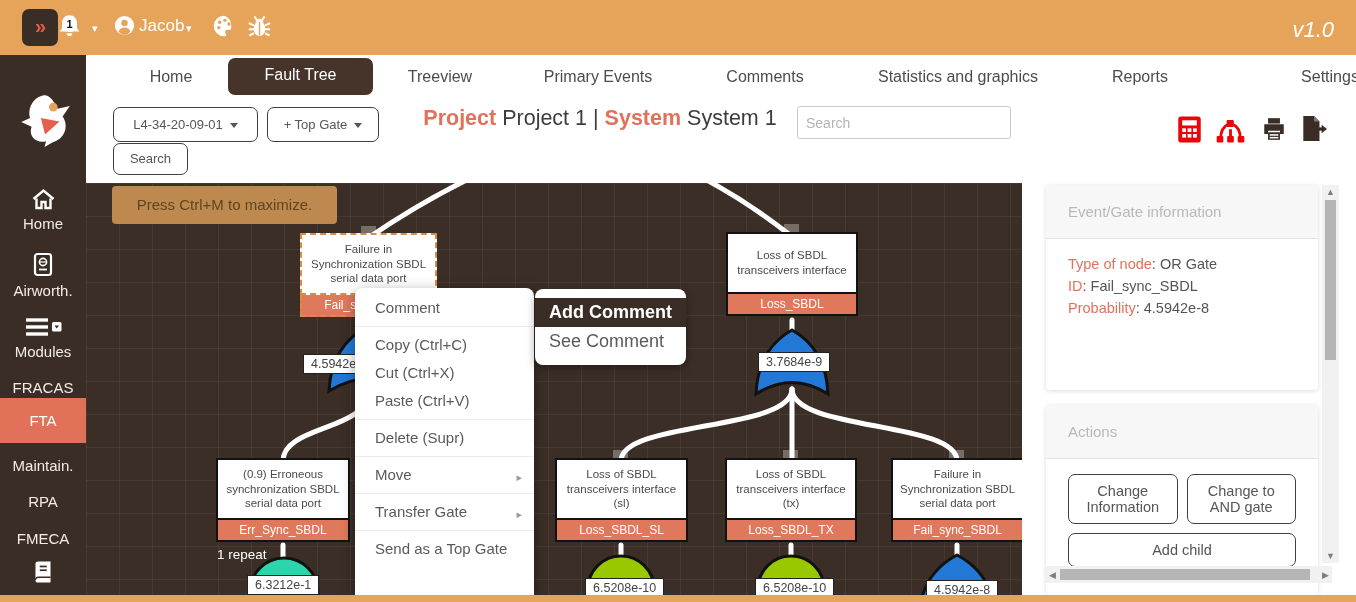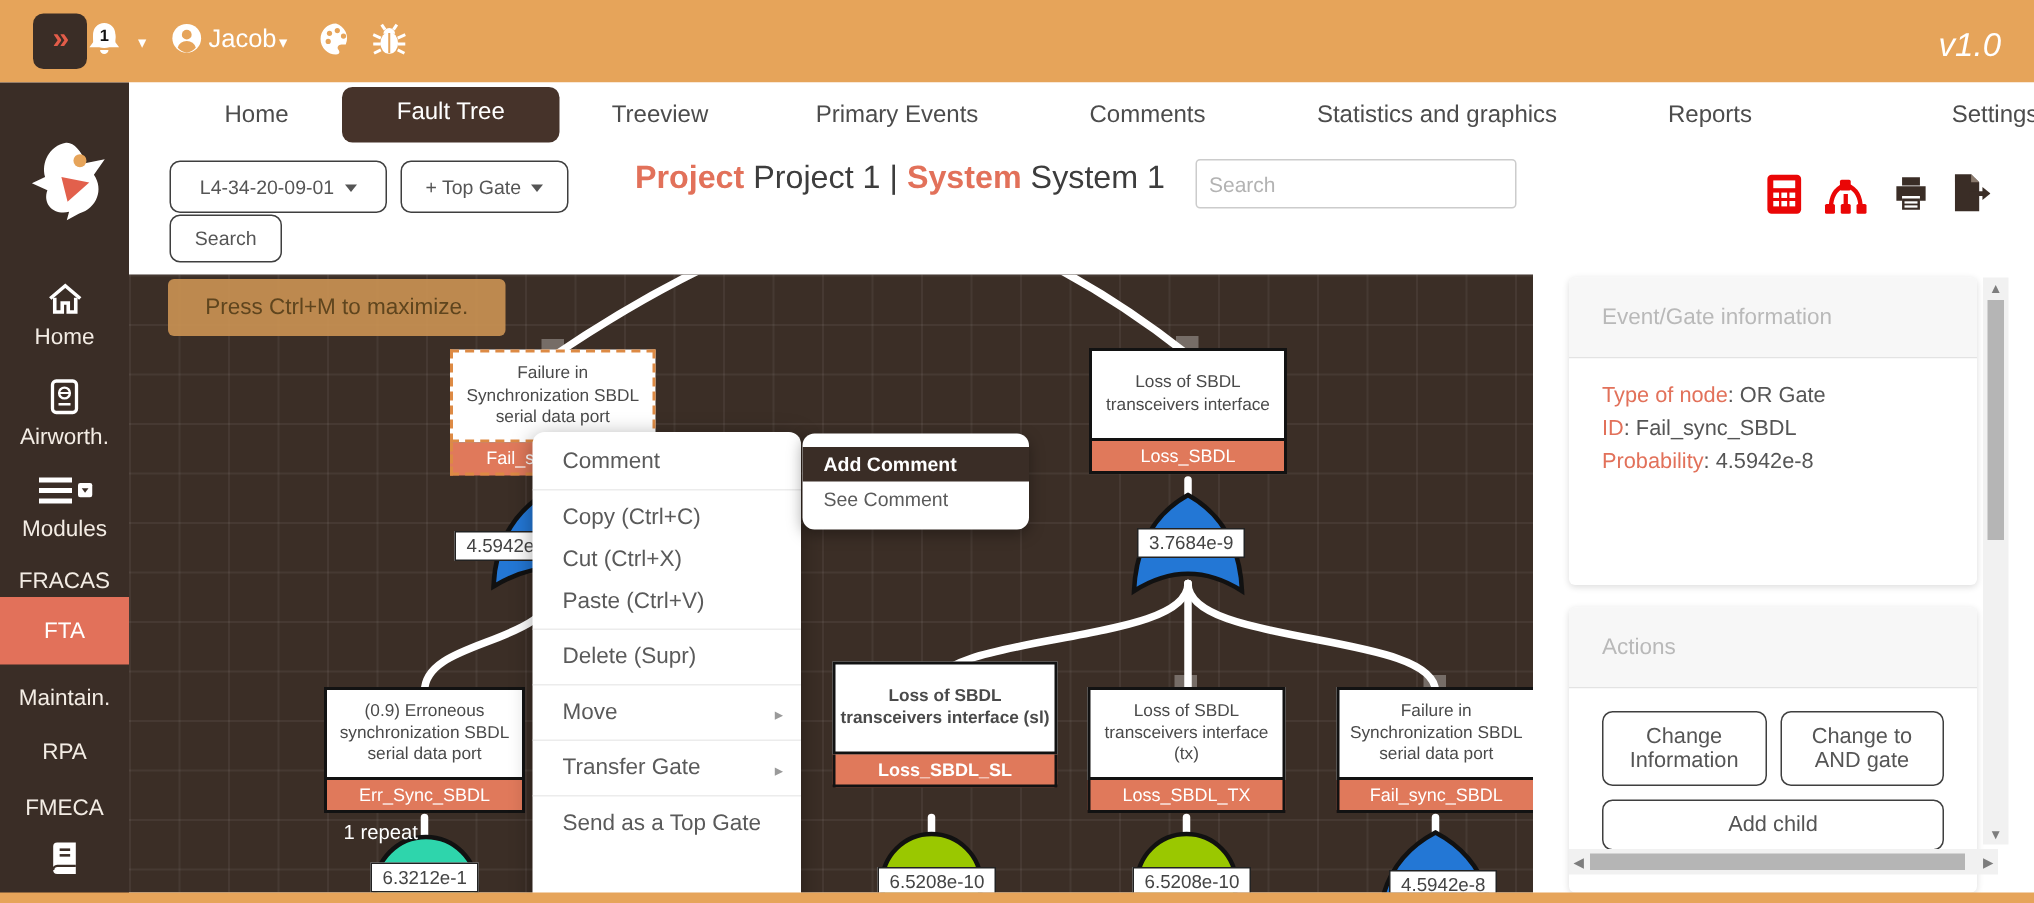--- a/index.html
+++ b/index.html
@@ -64,21 +64,21 @@
   .handle{position:absolute;z-index:2;width:15px;height:9px;background:rgba(255,255,255,0.3);}
 
   
   .ctx-menu{position:absolute;left:355px;top:288px;width:179px;height:314px;background:#fff;z-index:50;
       border-radius:8px 8px 0 0;box-shadow:0 3px 14px rgba(0,0,0,0.35);padding-top:6px;overflow:hidden;}
   .ctx-item{position:relative;padding:5px 20px;font-size:15px;color:#5a5a5a;line-height:18px;cursor:pointer;}
   .ctx-sep{border-top:1px solid #ececec;margin:4px 0;}
   .sub-arrow{position:absolute;right:12px;top:7px;color:#9a9a9a;font-size:11px;}
   .submenu{position:absolute;left:535px;top:289px;width:151px;background:#fff;z-index:51;border-radius:8px;
       box-shadow:0 3px 10px rgba(0,0,0,0.35);padding:9px 0;overflow:hidden;}
-  .submenu-item{font-size:13px;color:#5a5a5a;padding:4px 14px;cursor:pointer;}
+  .submenu-item{font-size:18px;color:#5a5a5a;padding:4px 14px;cursor:pointer;}
   .submenu-item.active{background:#3a2d26;color:#fff;font-weight:bold;padding:4px 14px;}
 
   
   .card{position:absolute;left:1046px;width:272px;background:#fff;border-radius:4px;
       box-shadow:0 1px 5px rgba(0,0,0,0.14);}
   .card-header{background:#f7f7f7;border-bottom:1px solid #e3e3e3;border-radius:4px 4px 0 0;
       padding:18px 22px;color:#b9b9b9;font-size:15px;}
   .card-body{padding:15px 22px;font-size:14.5px;color:#555;line-height:1.5;}
   .flabel{color:#e2715a;font-weight:normal;}
   .flabel::after{content:": ";color:#555;font-weight:normal;}
@@ -326,24 +326,24 @@
     <div class="node" style="left:640px;top:49px;width:132px;">
       <div class="node-title">Loss of SBDL transceivers interface</div>
       <div class="node-tag">Loss_SBDL</div>
     </div>
     <div class="prob" style="left:672px;top:169px;">3.7684e-9</div>
 
     <div class="node" style="left:130px;top:275px;width:134px;">
       <div class="node-title">(0.9) Erroneous synchronization SBDL serial data port</div>
       <div class="node-tag">Err_Sync_SBDL</div>
     </div>
-    <div class="repeat-label" style="left:143px;top:364px;">1 repeat</div>
+    <div class="repeat-label" style="left:131px;top:364px;">1 repeat</div>
     <div class="prob" style="left:161px;top:392px;">6.3212e-1</div>
 
-    <div class="node" style="left:469px;top:258px;width:150px;font-weight:bold;">
+    <div class="node" style="left:469px;top:275px;width:133px;">
       <div class="node-title">Loss of SBDL transceivers interface (sl)</div>
       <div class="node-tag">Loss_SBDL_SL</div>
     </div>
     <div class="prob" style="left:499px;top:395px;">6.5208e-10</div>
 
     <div class="node" style="left:639px;top:275px;width:132px;">
       <div class="node-title">Loss of SBDL transceivers interface (tx)</div>
       <div class="node-tag">Loss_SBDL_TX</div>
     </div>
     <div class="prob" style="left:669px;top:395px;">6.5208e-10</div>

